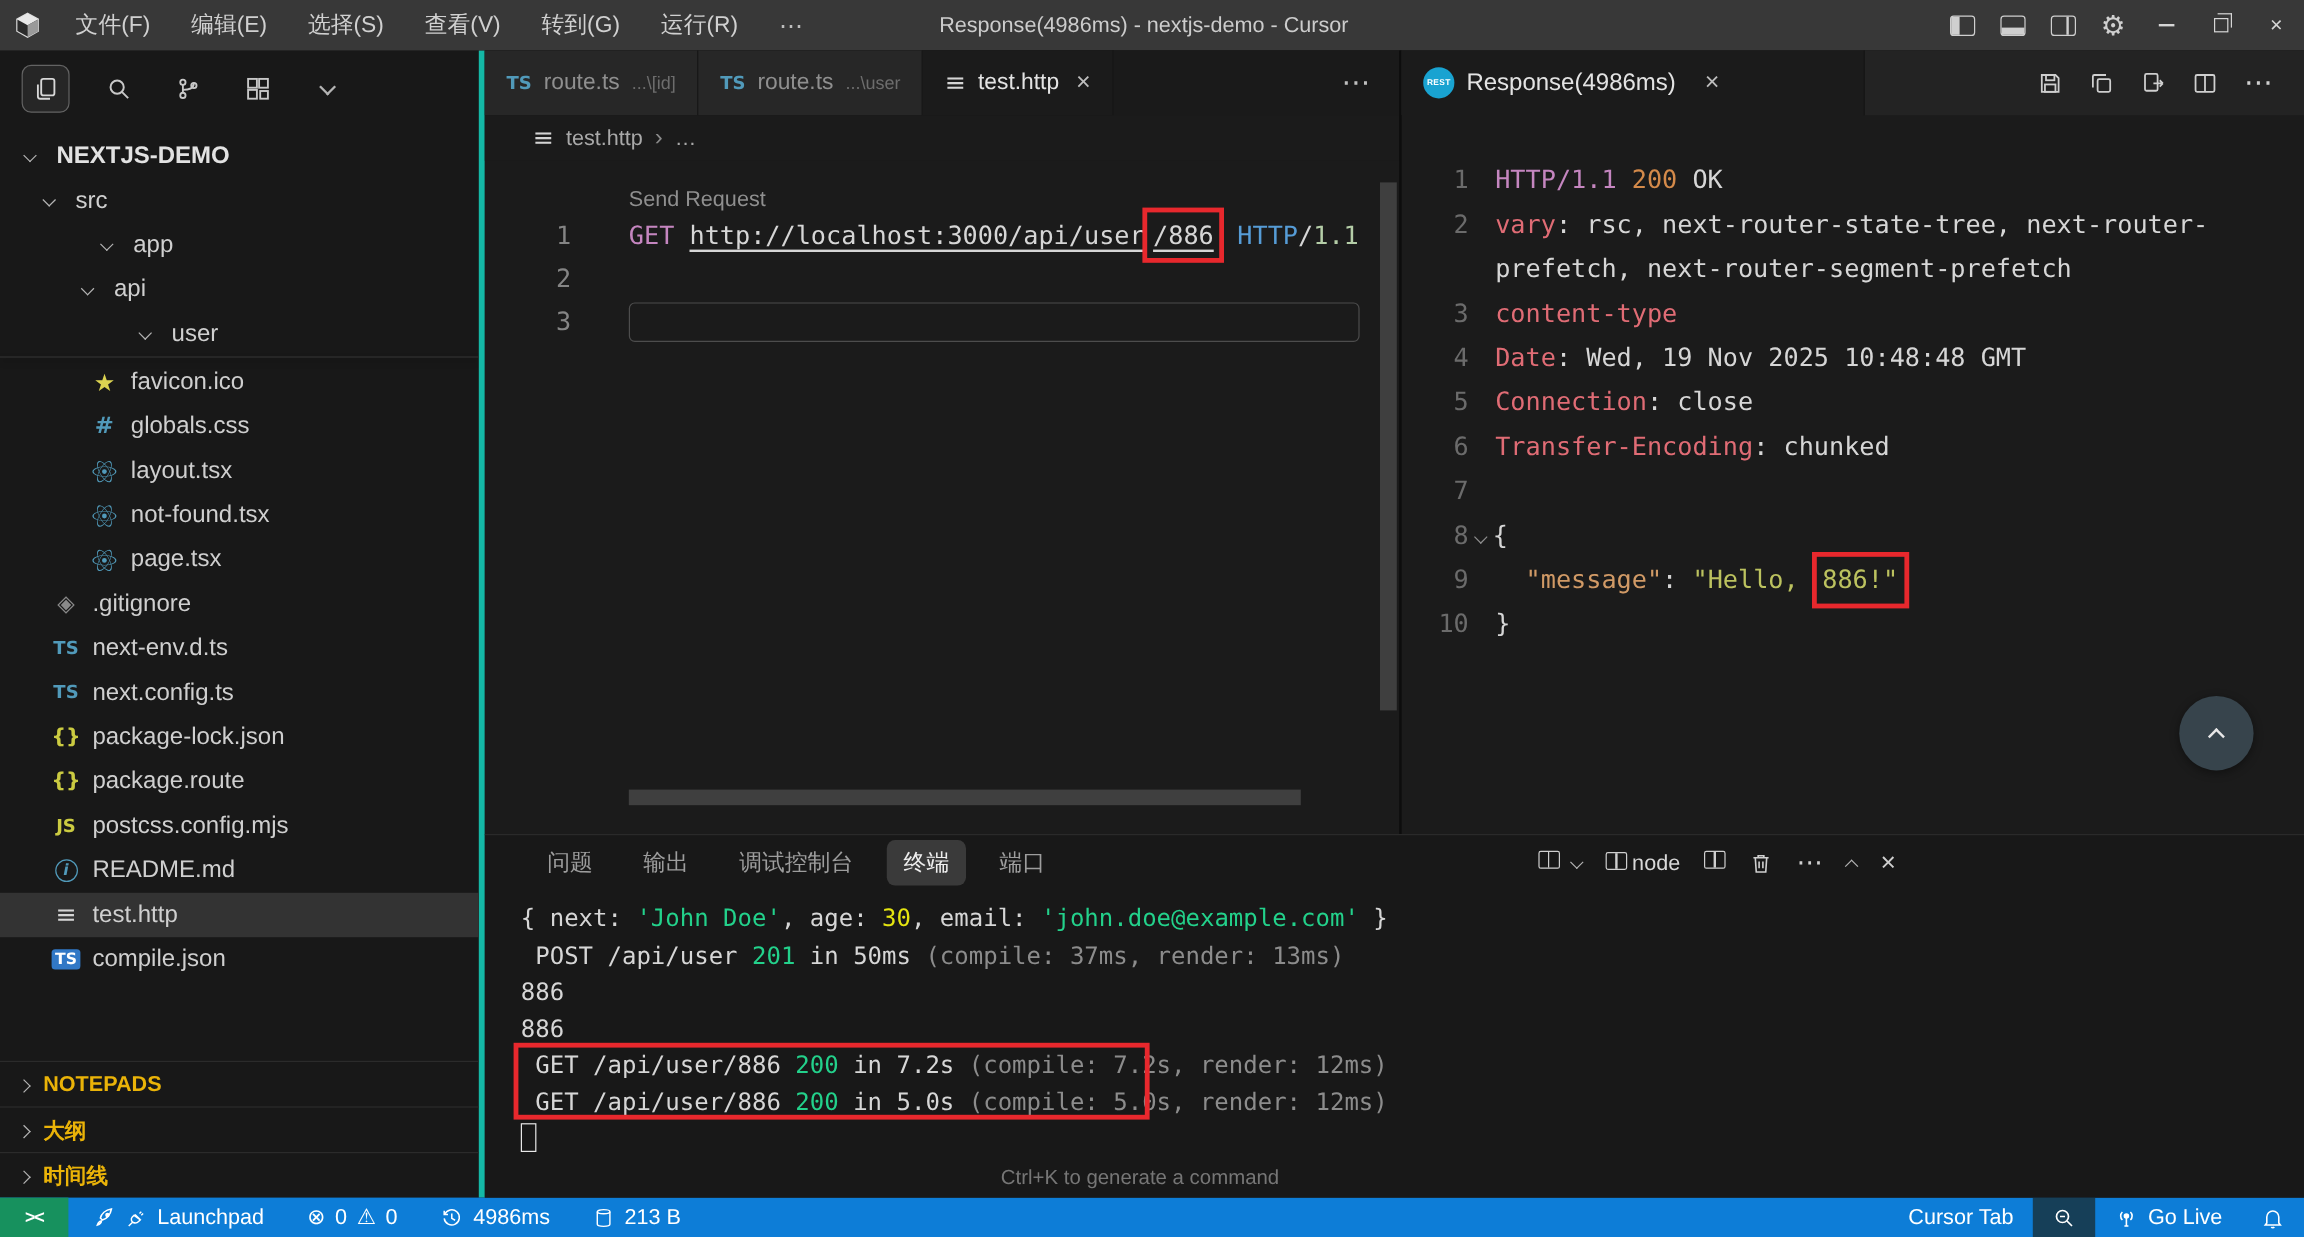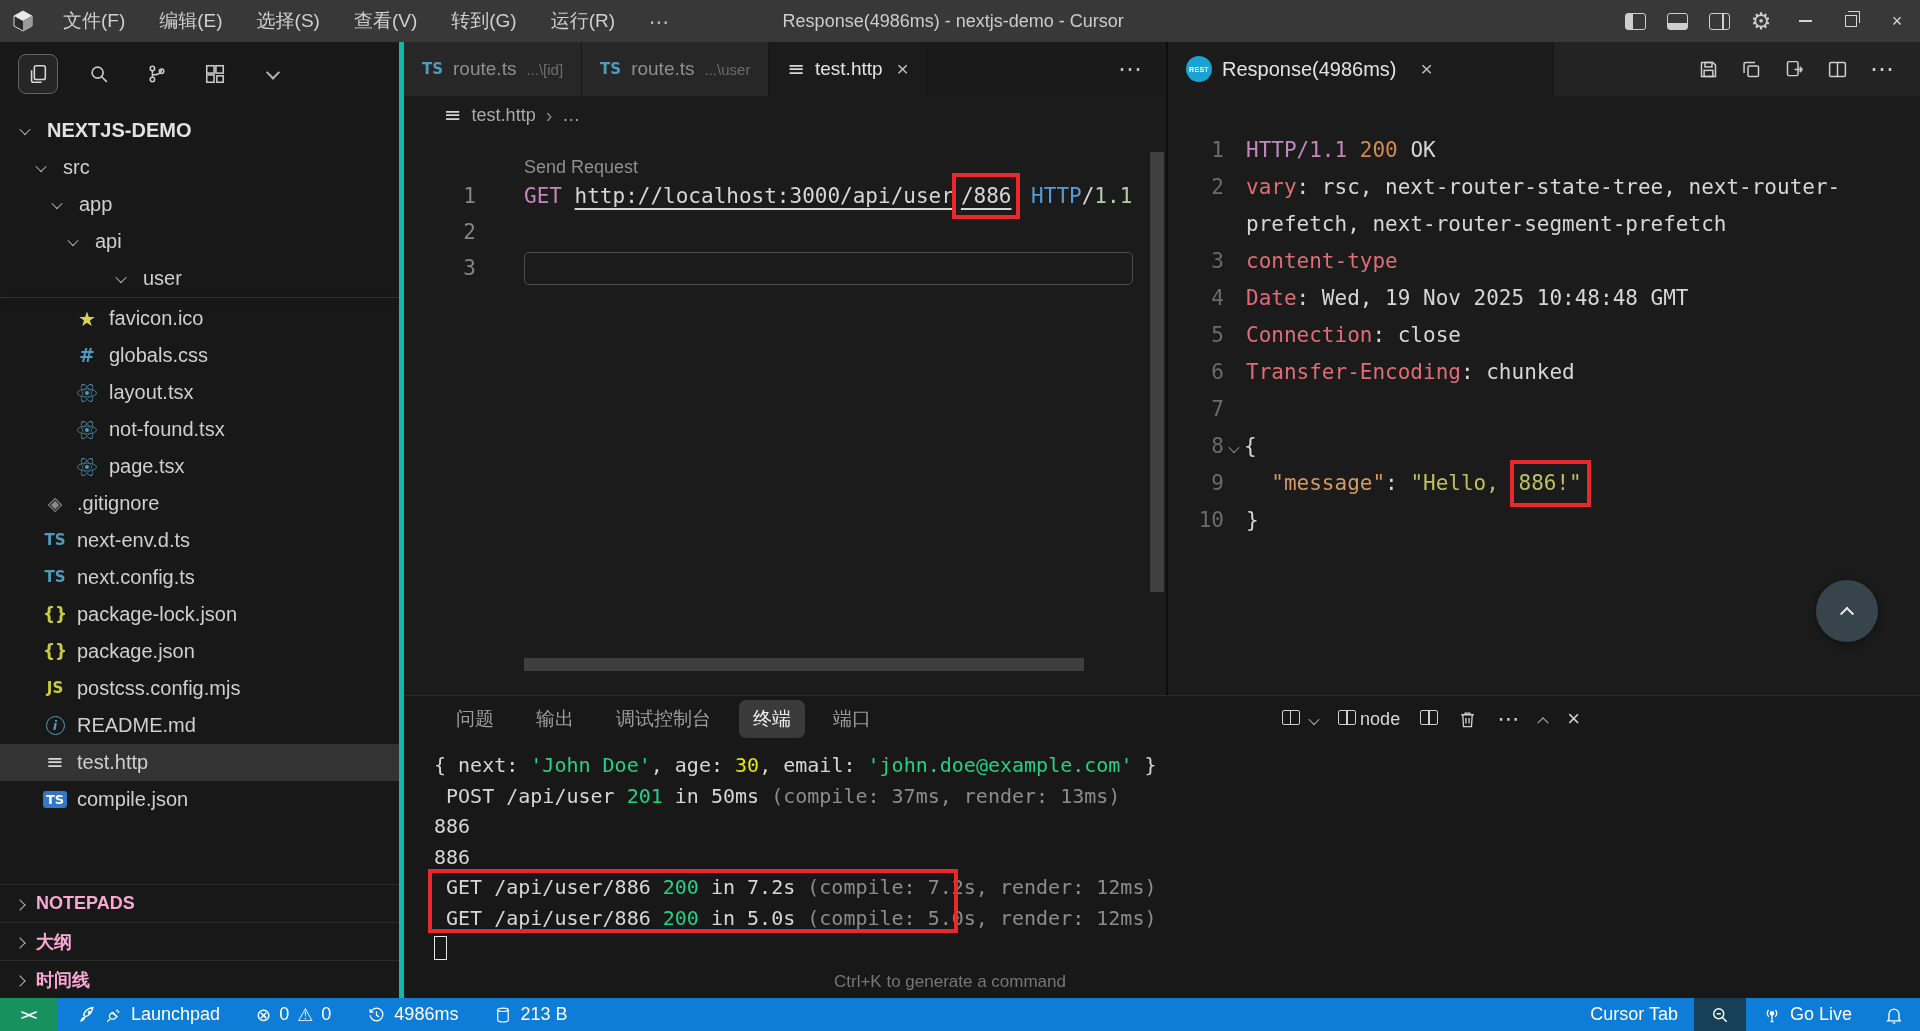--- a/index.html
+++ b/index.html
@@ -59,21 +59,21 @@
   .fi.httpi{color:#d4d4d4;font-size:21px;}
   .fi.tsf{background:#3178c6;color:#fff;font-weight:700;font-size:13px;border-radius:3px;padding:2px 3px;}
   .ric{position:relative;display:inline-block;width:20px;height:20px;}
   .ric b{position:absolute;inset:0;border:1.5px solid #519aba;border-radius:50%;}
   .ric b:nth-child(1){transform:scaleY(.42);}
   .ric b:nth-child(2){transform:rotate(60deg) scaleY(.42);}
   .ric b:nth-child(3){transform:rotate(-60deg) scaleY(.42);}
   .ric::after{content:'';position:absolute;left:8px;top:8px;width:4px;height:4px;border-radius:50%;background:#519aba;}
 
   .tree-sections{flex:0 0 auto;}
-  .sec-row{height:38px;border-top:1px solid #2b2b2b;display:flex;align-items:center;gap:12px;padding-left:16px;font-size:18px;font-weight:700;color:#f9a8d4;}
+  .sec-row{height:38px;border-top:1px solid #2b2b2b;display:flex;align-items:center;gap:12px;padding-left:16px;font-size:18px;font-weight:700;color:#eab308;}
 
   
   .editor-col{flex:1;display:flex;flex-direction:column;min-width:0;}
   .editor-row{height:653px;flex:0 0 653px;display:flex;min-width:0;}
   .editor-pane{width:762px;flex:0 0 762px;background:var(--editor);display:flex;flex-direction:column;position:relative;}
   .tabbar{height:54px;flex:0 0 54px;background:#1a1a1a;display:flex;align-items:stretch;}
   .tab{display:flex;align-items:center;gap:10px;padding:0 18px;background:var(--tabin);color:#8f8f8f;font-size:19px;border-right:1px solid #161616;white-space:nowrap;}
   .tab.active{background:var(--editor);color:#e3e3e3;}
   .tab-detail{font-size:15px;color:#6d6d6d;}
   .tab-close{font-size:21px;color:#bdbdbd;margin-left:4px;}
@@ -227,21 +227,21 @@
               <i class="chevron down small"></i>
             </span>
             <span>NEXTJS-DEMO</span>
           </div>
           <div class="trow" style="padding-left: 28px;">
             <span class="slot">
               <i class="chevron down small"></i>
             </span>
             <span>src</span>
           </div>
-          <div class="trow" style="padding-left: 44px;">
+          <div class="trow" style="padding-left: 44px; margin-left: 32px;">
             <span class="slot">
               <i class="chevron down small"></i>
             </span>
             <span>app</span>
           </div>
           <div class="trow" style="padding-left: 60px;">
             <span class="slot">
               <i class="chevron down small"></i>
             </span>
             <span>api</span>
@@ -316,21 +316,21 @@
           <div class="trow" style="padding-left: 42px;">
             <span class="slot">
               <span class="fi br">{}</span>
             </span>
             <span>package-lock.json</span>
           </div>
           <div class="trow" style="padding-left: 42px;">
             <span class="slot">
               <span class="fi br">{}</span>
             </span>
-            <span>package.json</span>
+            <span>package.route</span>
           </div>
           <div class="trow" style="padding-left: 42px;">
             <span class="slot">
               <span class="fi jsl">JS</span>
             </span>
             <span>postcss.config.mjs</span>
           </div>
           <div class="trow" style="padding-left: 42px;">
             <span class="slot">
               <span class="fi info">i</span>

